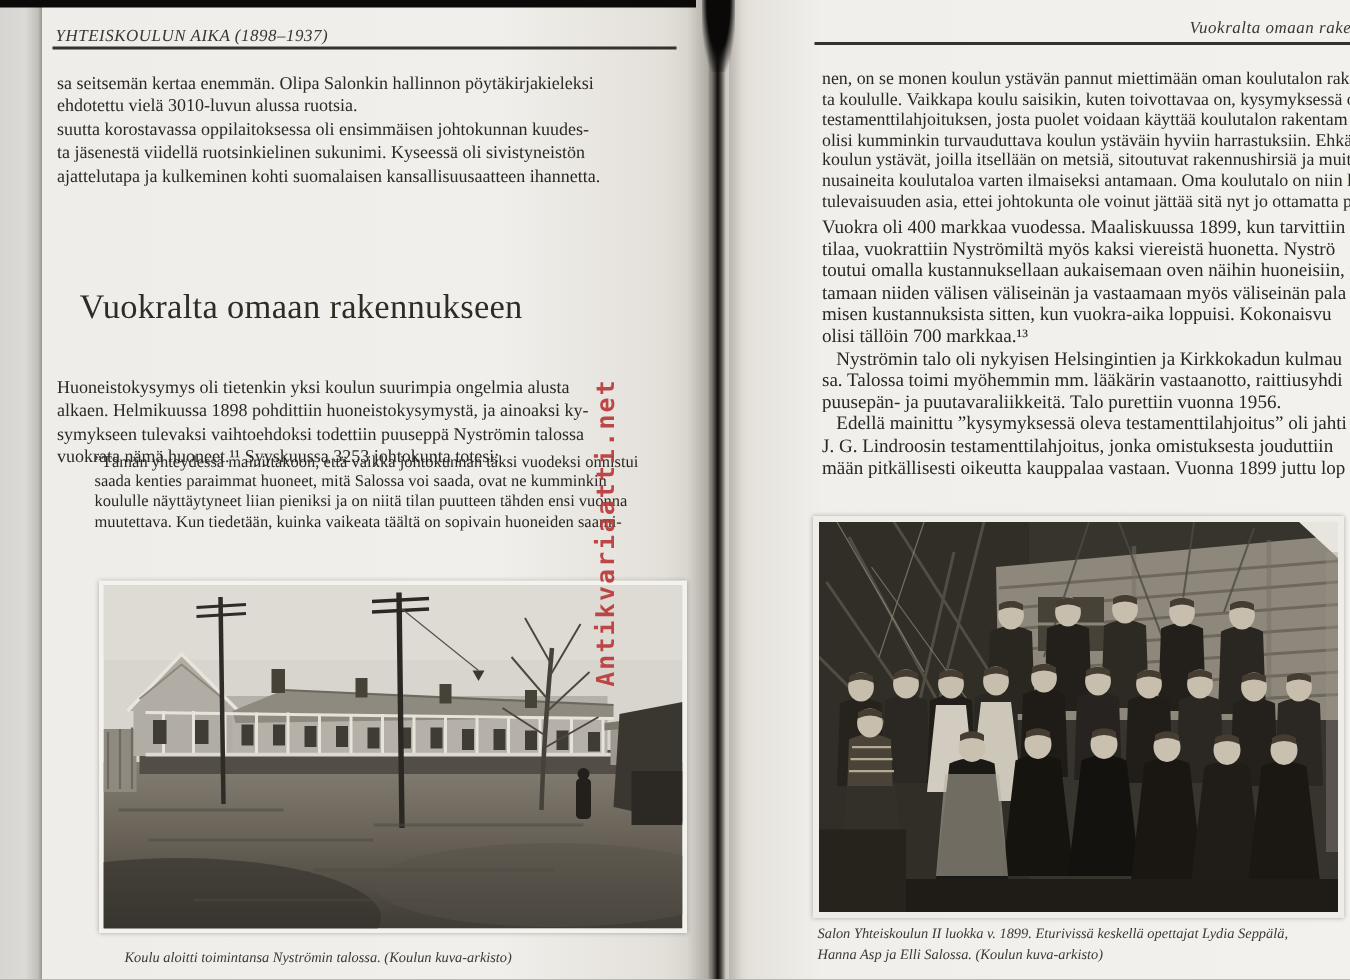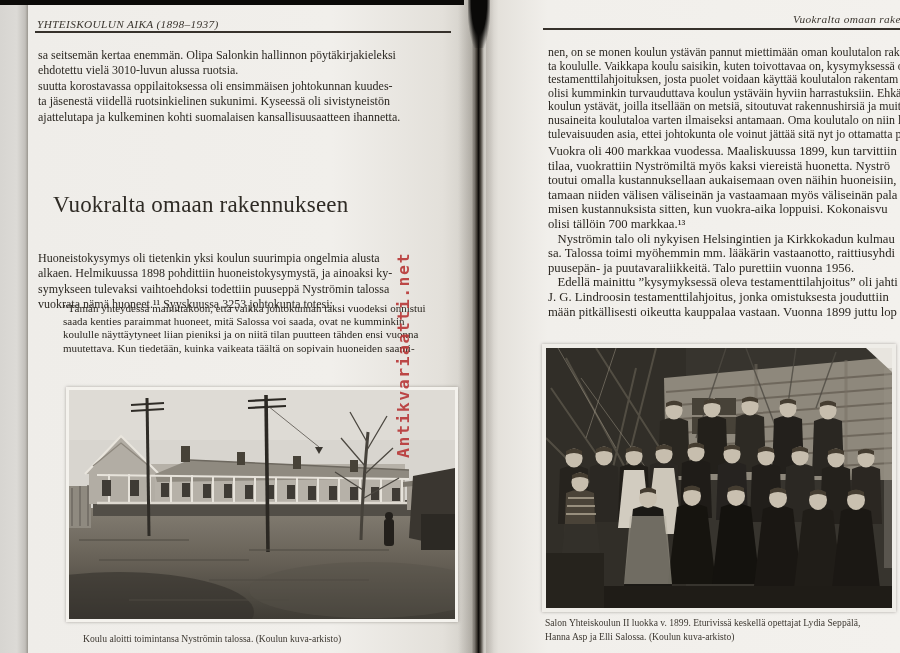--- a/index.html
+++ b/index.html
@@ -36,21 +36,21 @@
   .pr-body{left:62px;top:144px;width:400px;}
   .secthead{position:absolute;left:9px;top:176px;margin:16px;font-weight:400;
             font-size:23px;letter-spacing:.2px;color:#2f2b25;}
   
   .photo{position:absolute;box-sizing:border-box;background:#f4f2ed;
          box-shadow:0 0 3px rgba(40,35,30,.35);}
   .photo-left{left:38px;top:387px;width:392px;height:235px;padding:3px;}
   .photo-right{left:56px;top:344px;width:354px;height:268px;padding:4px;background:#efede8;}
   .photo svg{display:block;}
   
-  .caption{position:absolute;font-size:9.6px;color:#3d3831;white-space:nowrap;}
+  .caption{position:absolute;font-style:italic;font-size:9.6px;color:#3d3831;white-space:nowrap;}
   .cap-left{left:55px;top:633px;}
   .cap-right{left:59px;top:616px;}
   .cap-right .tline{font-size:9.6px;line-height:13.5px;}
   
   .gutter{position:absolute;left:458px;top:0;width:36px;height:653px;z-index:5;
     background:linear-gradient(90deg,rgba(90,84,76,0) 0%,rgba(90,84,76,.28) 38%,
       #433e37 52%,#0e0c0a 57%,#4a453e 63%,rgba(150,143,134,.35) 72%,rgba(150,143,134,0) 100%);}
   .topbar{position:absolute;left:0;top:0;width:464px;height:5px;background:#0b0a08;z-index:6;}
   .gutter-top{position:absolute;left:468px;top:0;width:22px;height:48px;z-index:6;
     background:radial-gradient(ellipse at 50% 0%,#0a0908 0%,#0a0908 50%,rgba(10,9,8,0) 78%);}

